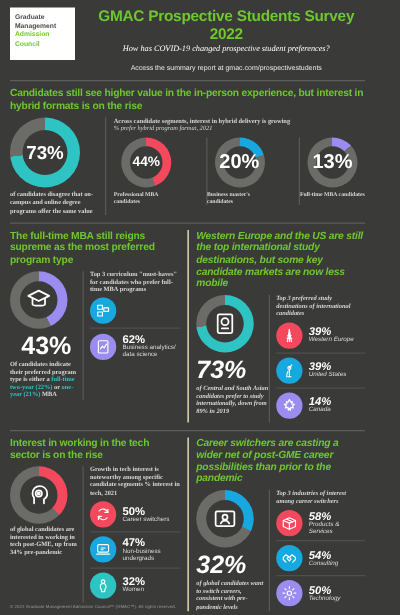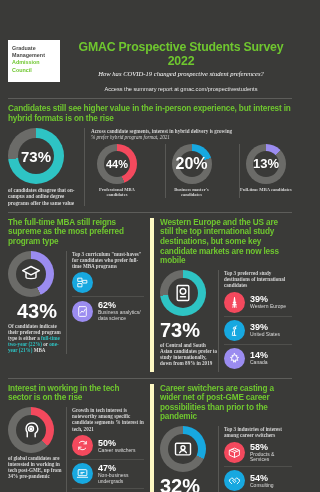--- a/index.html
+++ b/index.html
@@ -6,21 +6,21 @@
   body{
     width:300px;height:492px;
     background:#3a3a38;
     font-family:"Liberation Sans",sans-serif;
     color:#ffffff;
     overflow:hidden;
   }
   .page{position:relative;width:300px;height:492px;box-sizing:border-box;}
 
   
-  .header{display:flex;padding:6px 8px 0 8px;margin-top:34px;}
+  .header{display:flex;padding:6px 8px 0 8px;}
   .logo{
     width:52px;height:42px;background:#ffffff;color:#4a4a48;
     font-family:"Liberation Sans",sans-serif;
     font-size:5.4px;line-height:7.2px;font-weight:700;
     padding:5px 4px;box-sizing:border-box;flex:0 0 auto;
   }
   .logo .g1{color:#4a4a48;display:block;}
   .logo .g2{color:#6fc72f;display:block;}
   .head-txt{flex:1;padding-left:10px;text-align:center;}
   .head-title{font-size:12.3px;font-weight:700;color:#6fc72f;letter-spacing:-.2px;line-height:14px;}
@@ -52,29 +52,29 @@
     display:flex;align-items:center;justify-content:center;
   }
   .donut .val{position:relative;font-weight:700;color:#fff;}
 
   
   .s1{padding:5px 8px 0 8px;}
   .s1-row{display:flex;margin-top:5px;}
   .s1-left{width:76px;flex:0 0 auto;}
   .s1-right{flex:1;padding-left:6px;border-left:1px solid #585855;}
   .s1-small-row{display:flex;justify-content:space-between;margin-top:3px;}
-  .s1-cell{width:52px;text-align:center;position:relative;}
+  .s1-cell{width:52px;position:relative;}
   .s1-cell + .s1-cell{border-left:1px solid #585855;}
   .s1-cell .lbl{margin-top:3px;font-family:"Liberation Serif",serif;font-size:4.6px;line-height:5.4px;color:#d6d6d6;font-weight:700;}
 
   
   .quad{display:flex;flex-wrap:wrap;padding:0 8px;}
   .q{width:50%;box-sizing:border-box;}
   .q.l{padding-right:6px;}
-  .q.r{padding-left:6px;border-left:4px solid #fef9c3;}
+  .q.r{padding-left:6px;border-left:1px solid #fef9c3;font-style:italic;}
   .q-body{display:flex;margin-top:4px;}
   .q-left{width:58px;flex:0 0 auto;}
   .q-right{flex:1;padding-left:5px;border-left:1px solid #585855;}
   .item{display:flex;align-items:center;padding:3px 0;}
   .item + .item{border-top:1px solid #4f4f4c;}
   .ic{
     width:21px;height:21px;border-radius:50%;flex:0 0 auto;
     display:flex;align-items:center;justify-content:center;
   }
   .item-txt{padding-left:5px;}
@@ -139,21 +139,21 @@
               <div class="donut" style="width: 40px; height: 40px; background: conic-gradient(rgb(23, 168, 224) 0%, rgb(23, 168, 224) 20%, rgb(107, 107, 104) 20%, rgb(107, 107, 104) 100%); margin: 0px auto;">
                 <div class="hole" style="width: 26px; height: 26px;">
                   <div class="val" style="font-size: 16px;">20%</div>
                 </div>
               </div>
               <div class="lbl">Business master's candidates</div>
             </div>
             <div class="s1-cell">
               <div class="donut" style="width: 40px; height: 40px; background: conic-gradient(rgb(155, 140, 240) 0%, rgb(155, 140, 240) 13%, rgb(107, 107, 104) 13%, rgb(107, 107, 104) 100%); margin: 0px auto;">
                 <div class="hole" style="width: 26px; height: 26px;">
-                  <div class="val" style="font-size: 13px;">13%</div>
+                  <div class="val" style="font-size: 16px;">13%</div>
                 </div>
               </div>
               <div class="lbl">Full-time MBA candidates</div>
             </div>
           </div>
       </div>
     </div>
   </div>
 
   <div class="hrule"></div>

